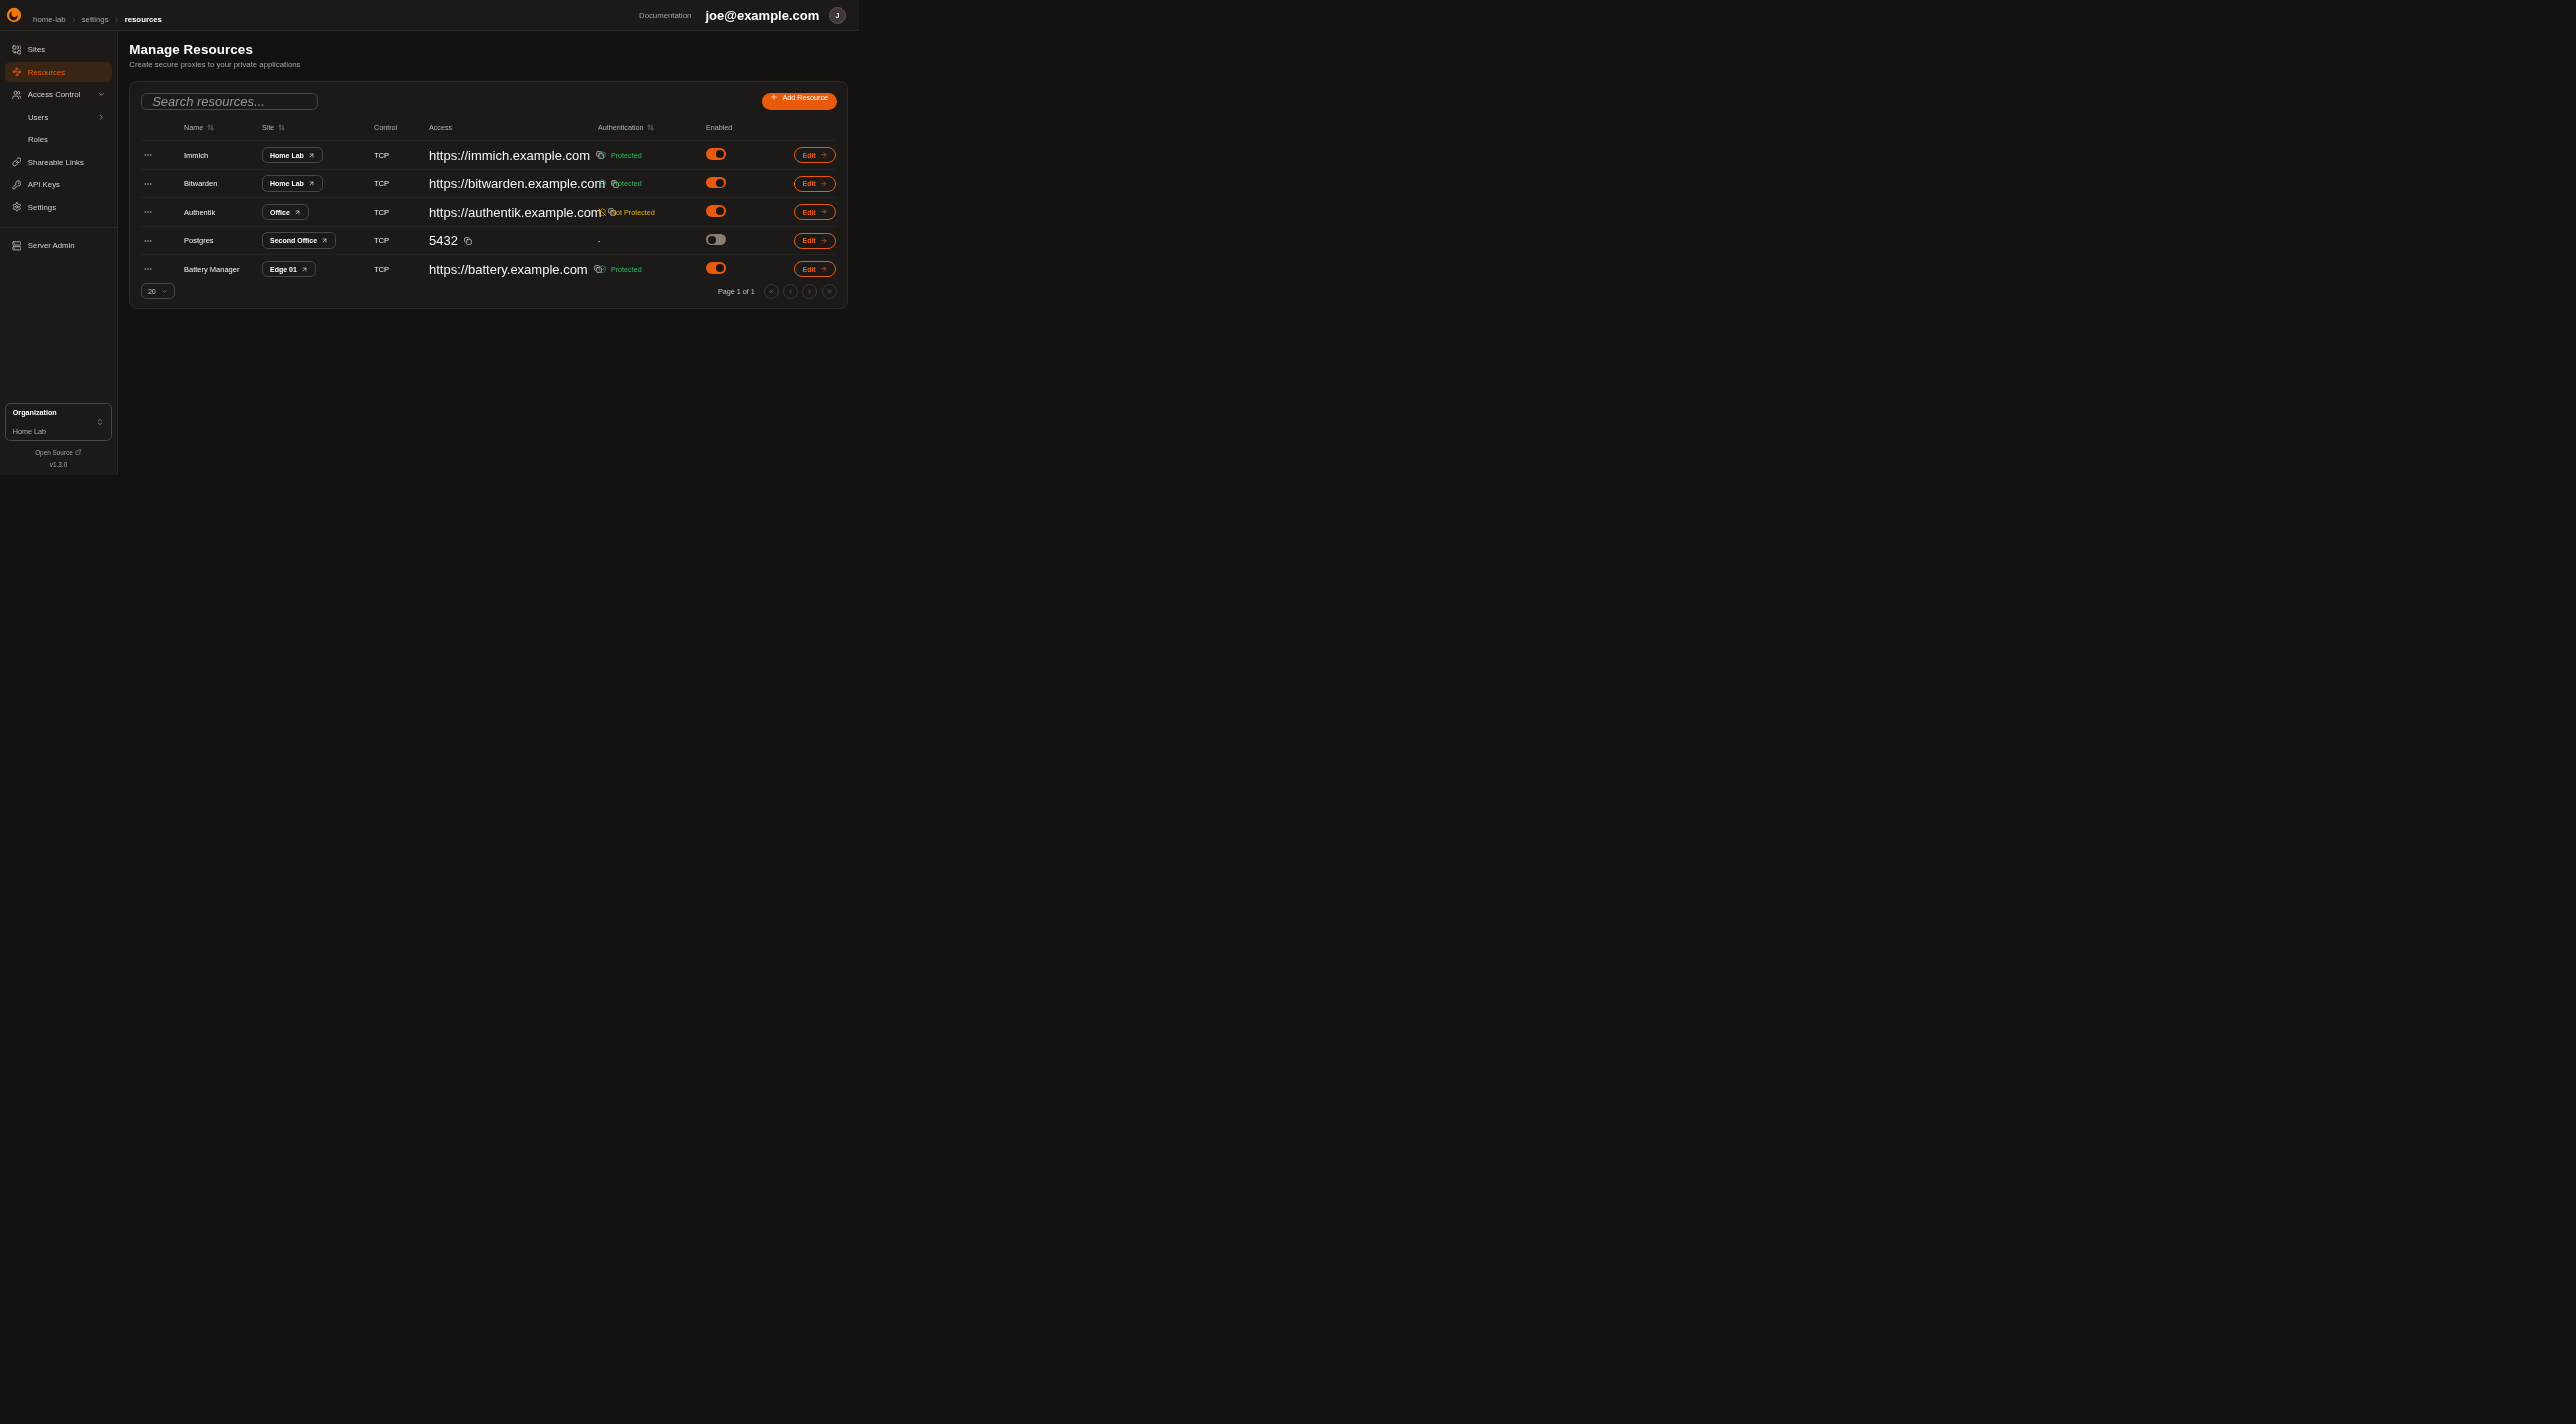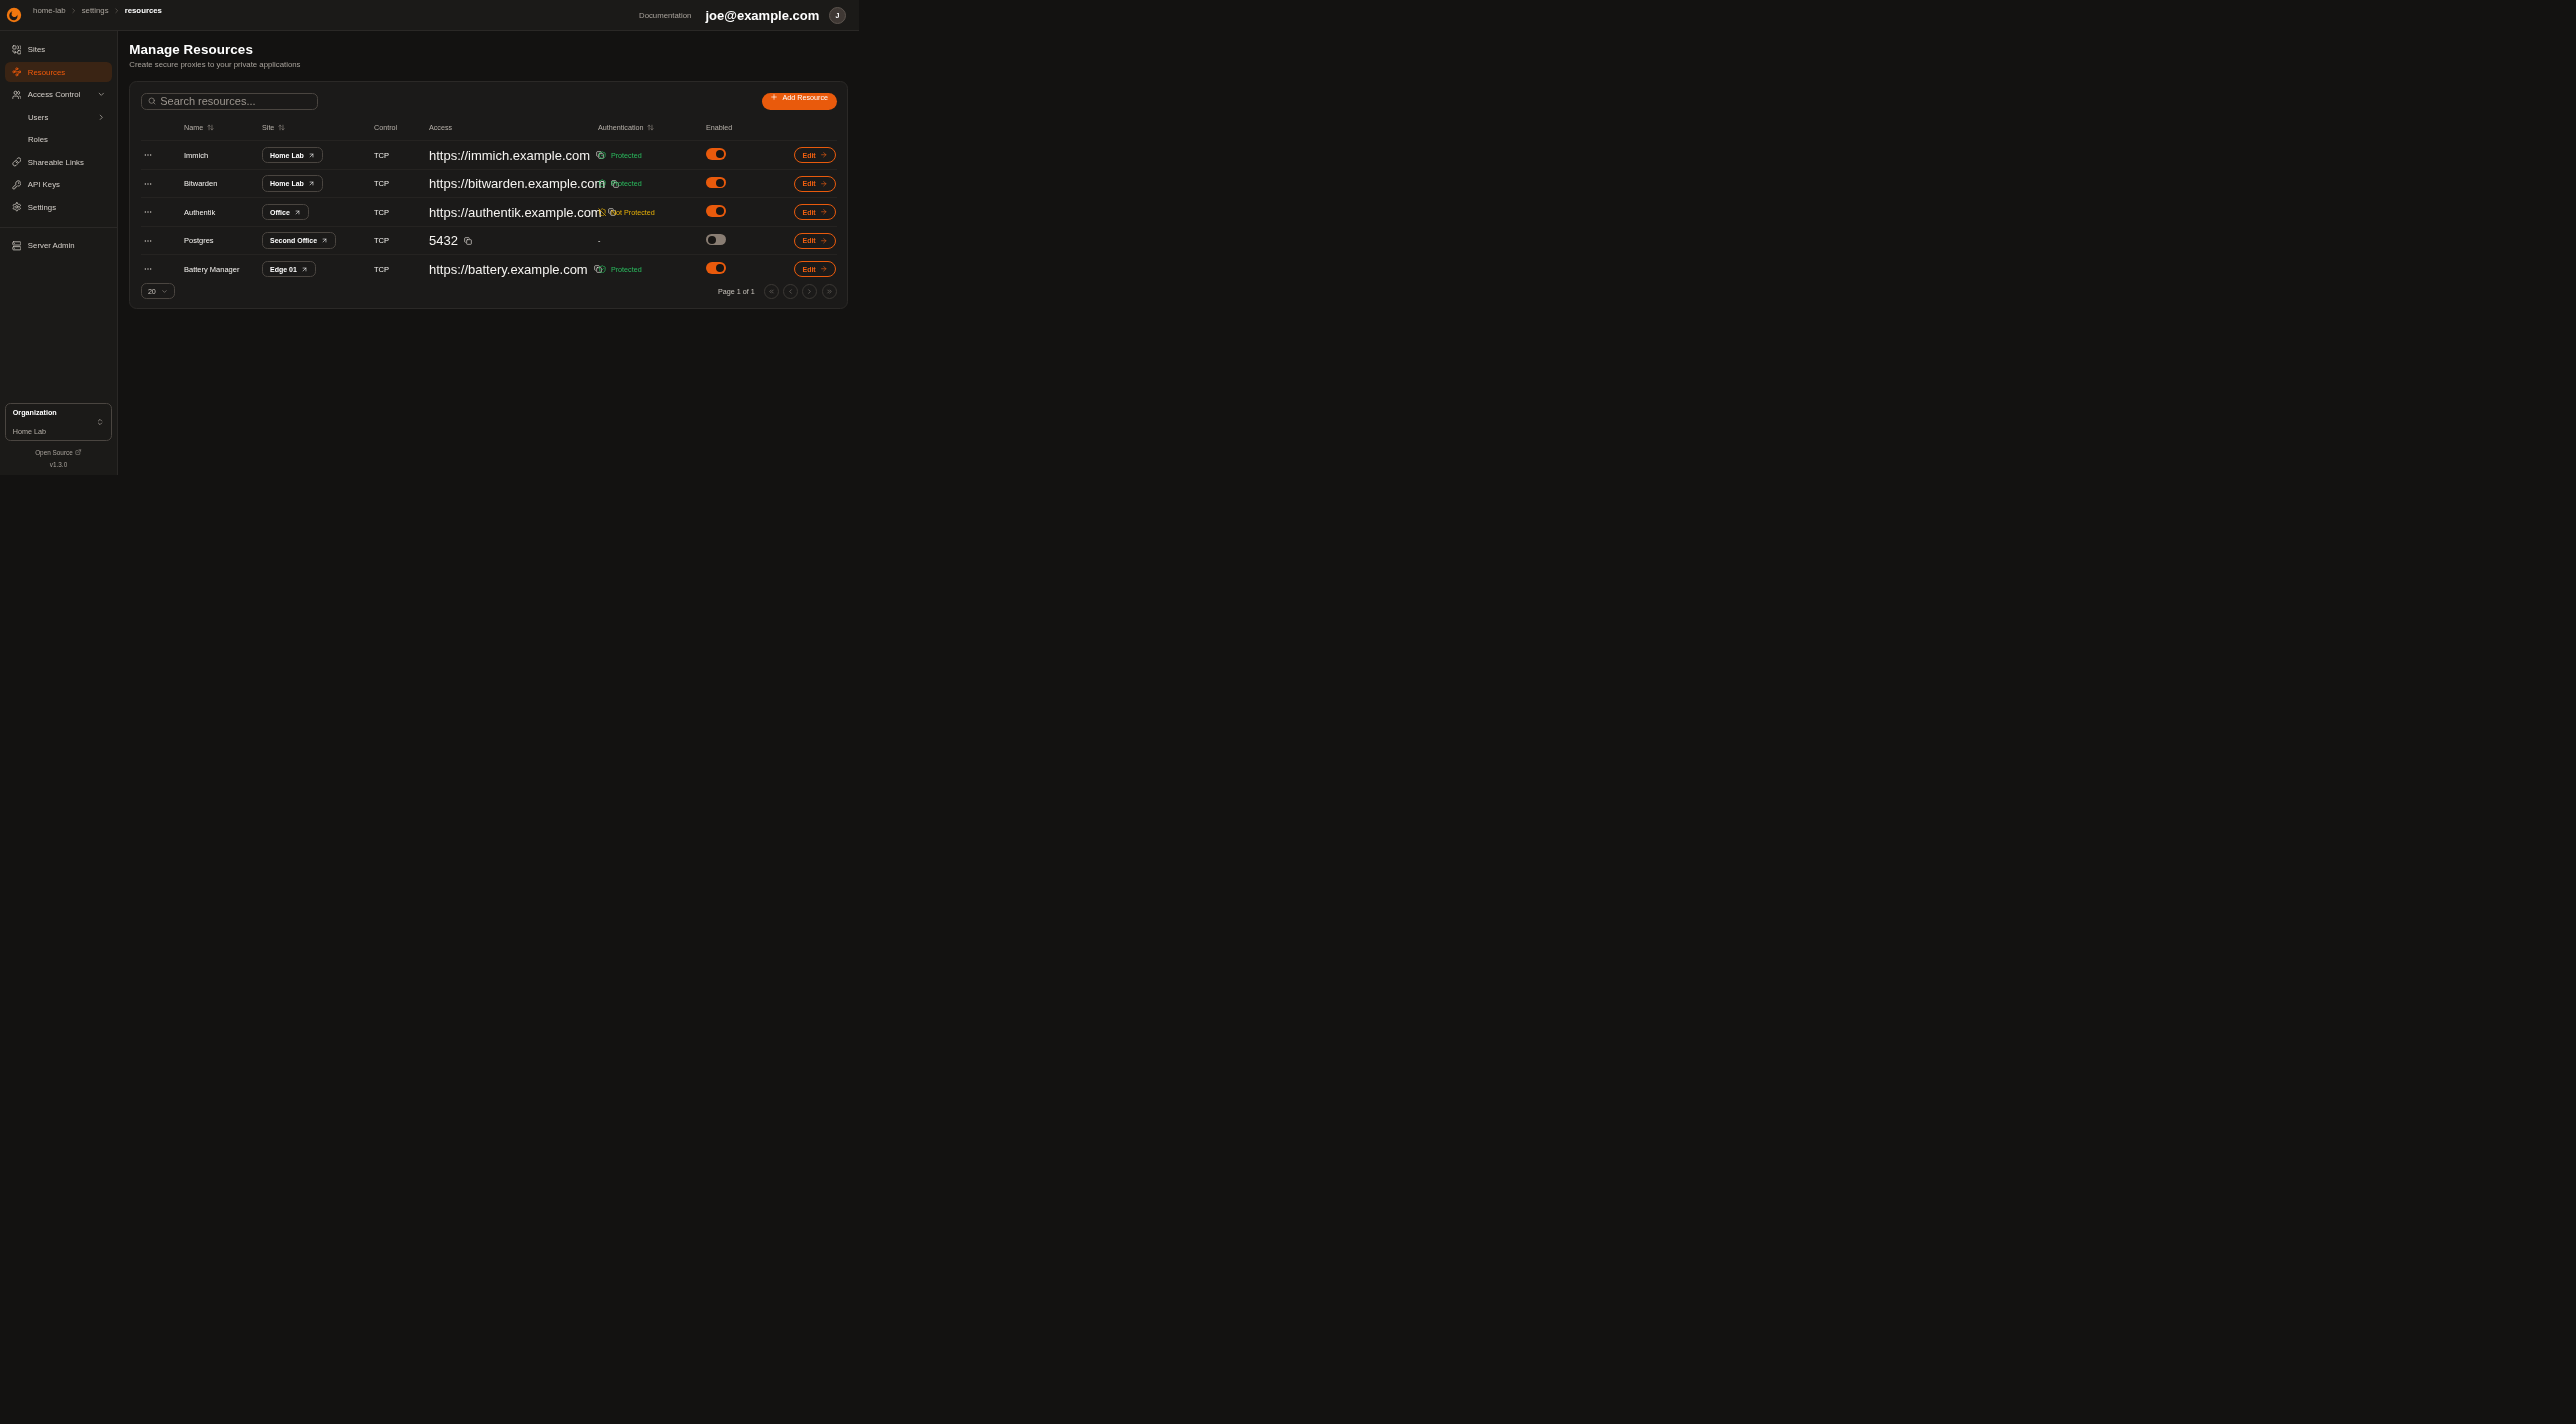--- a/index.html
+++ b/index.html
@@ -10,21 +10,21 @@
     display:flex; flex-direction:column;
   }
   svg { display:block; }
   .icon { stroke:currentColor; fill:none; stroke-width:2; stroke-linecap:round; stroke-linejoin:round; }
 
   
   .topbar {
     height:31px; flex:0 0 31px; background:#1b1a18; border-bottom:0.5px solid #2a2826;
     display:flex; align-items:center; padding:0 13px 0 5.4px; gap:9.7px;
   }
-  .brand { display:flex; align-items:flex-start; gap:9.7px; }
+  .brand { display:flex; align-items:flex-end; gap:9.7px; }
   .crumbs { display:flex; align-items:center; gap:4.3px; color:#aaa49d; font-size:7.8px; }
   .crumbs .sep { color:#6e6962; }
   .crumb { cursor:pointer; }
   .crumb.current { color:#ffffff; font-weight:bold; }
   .topbar-right { margin-left:auto; display:flex; align-items:center; gap:14px; }
   .doc-link { color:#a8a29b; font-size:7.8px; cursor:pointer; }
   .user-email { color:#ffffff; font-weight:bold; font-size:13px; }
   .avatar {
     width:17px; height:17px; border-radius:50%; background:#3f3834; border:0.5px solid #5c544e;
     display:flex; align-items:center; justify-content:center; color:#fff; font-size:7px; font-weight:bold;
@@ -68,22 +68,23 @@
   .card {
     margin-top:11.8px; background:#1b1a19; border:0.5px solid #2b2927; border-radius:7.5px;
     padding:10.7px 10.7px 8.6px; width:719px;
   }
   .toolbar { display:flex; align-items:center; justify-content:space-between; }
   .search-box {
     width:177px; height:17px; border:0.5px solid #4a4540; border-radius:5.4px;
     display:flex; align-items:center; gap:4.3px; padding:0 5.9px; color:#9b958e;
   }
   .search-box input {
-    background:transparent; border:none; outline:none; color:#e8e4df; font-size:11px; flex:1;
+    background:transparent; border:none; outline:none; color:#e8e4df; font-size:13px; flex:1;
     font-family:inherit;
+    font-style:italic;
   }
   .search-box input::placeholder { color:#9b958e; }
   .sicon { width:8px; height:8px; color:#9b958e; }
   .add-btn {
     height:17px; background:#e95a0c; border:none; border-radius:536px; color:#ffffff;
     font-weight:normal; font-size:7.2px; display:flex; align-items:flex-start; gap:4.3px; padding:0 8.6px;
     cursor:pointer; font-family:inherit;
   }
   .add-btn .picon { width:8px; height:8px; }
 

